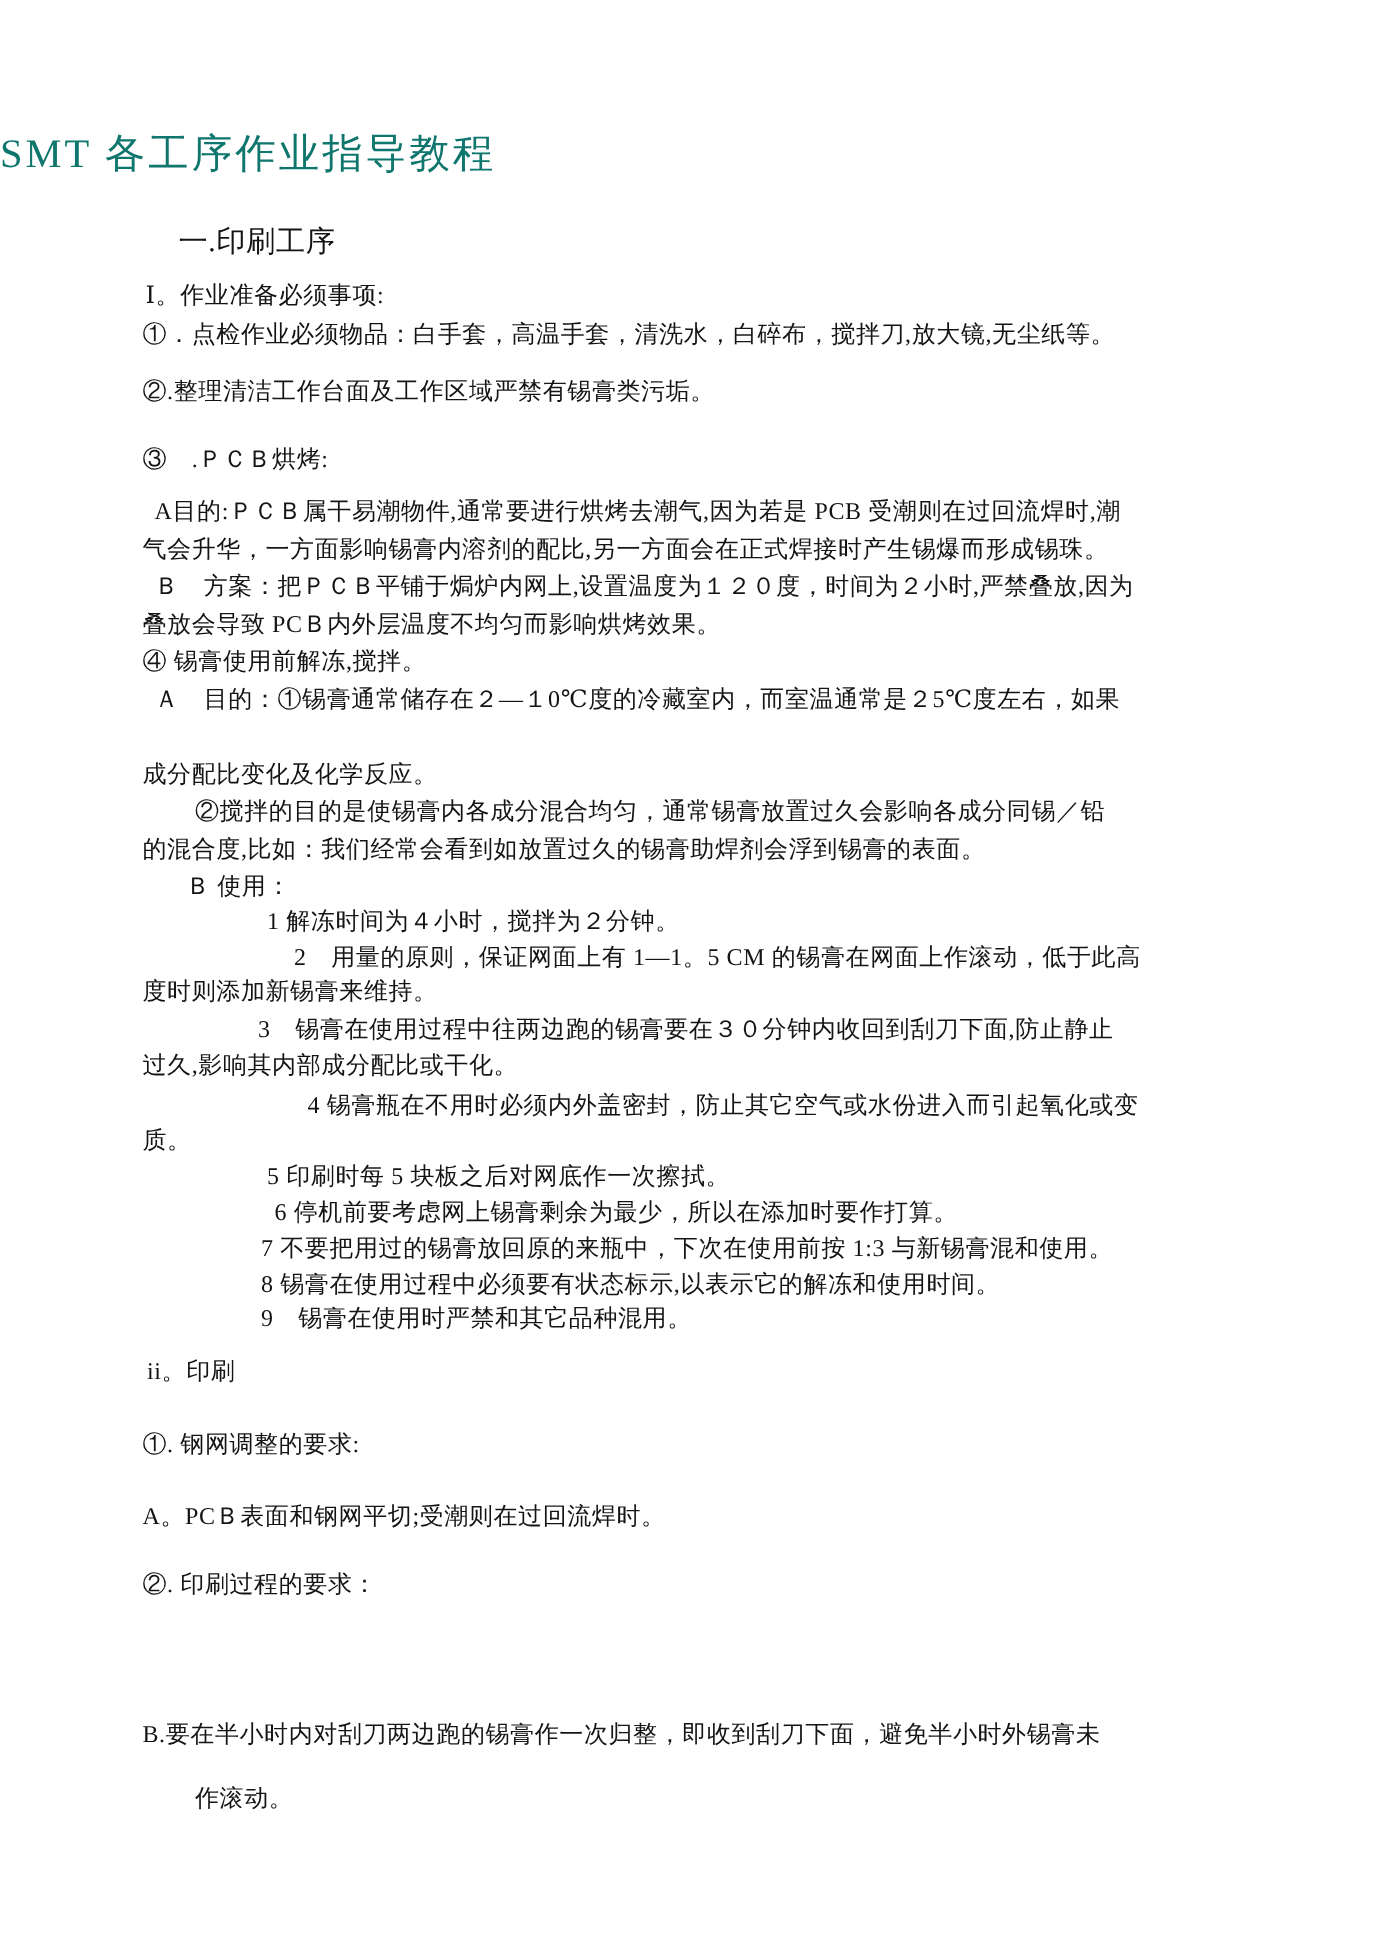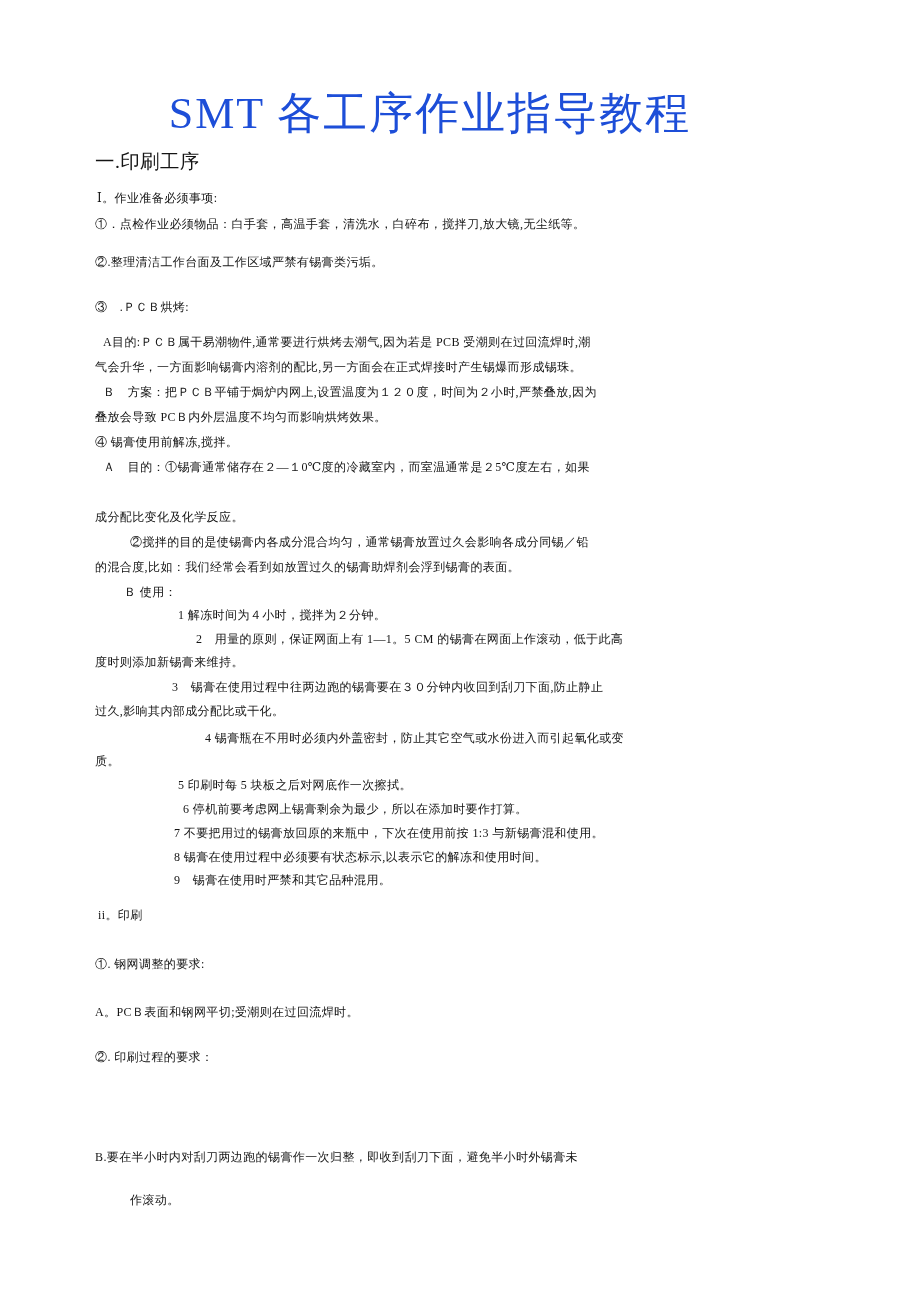--- a/index.html
+++ b/index.html
@@ -8,34 +8,33 @@
     background:#ffffff;
     font-family:"Liberation Serif","DejaVu Serif",serif;
   }
   #page{
     position:relative;width:920px;height:1302px;background:#ffffff;overflow:hidden;
     color:#141414;
   }
   .ln{
     position:absolute;
     white-space:pre;
-    font-size:12px;
+    font-size:16px;
     letter-spacing:0.4px;
     line-height:24px;
     color:#141414;
   }
   .title{
     position:absolute;
     left:0;top:84px;width:860px;
-    text-align:center;
-    font-size:44px;
+    font-size:27px;
     letter-spacing:2px;
-    color:#1d4ed8;
+    color:#0f766e;
   }
-  .h1{font-size:19.5px;}
+  .h1{font-size:19.5px;margin-left:24px;}
 </style>
 </head>
 <body>
 
 <div id="page">
 
   <div class="title">SMT 各工序作业指导教程</div>
 
   <div class="ln h1" style="top:150px;left:95px">一.印刷工序</div>
   <div class="ln" style="top:186px;left:97px">Ⅰ。作业准备必须事项:</div>

